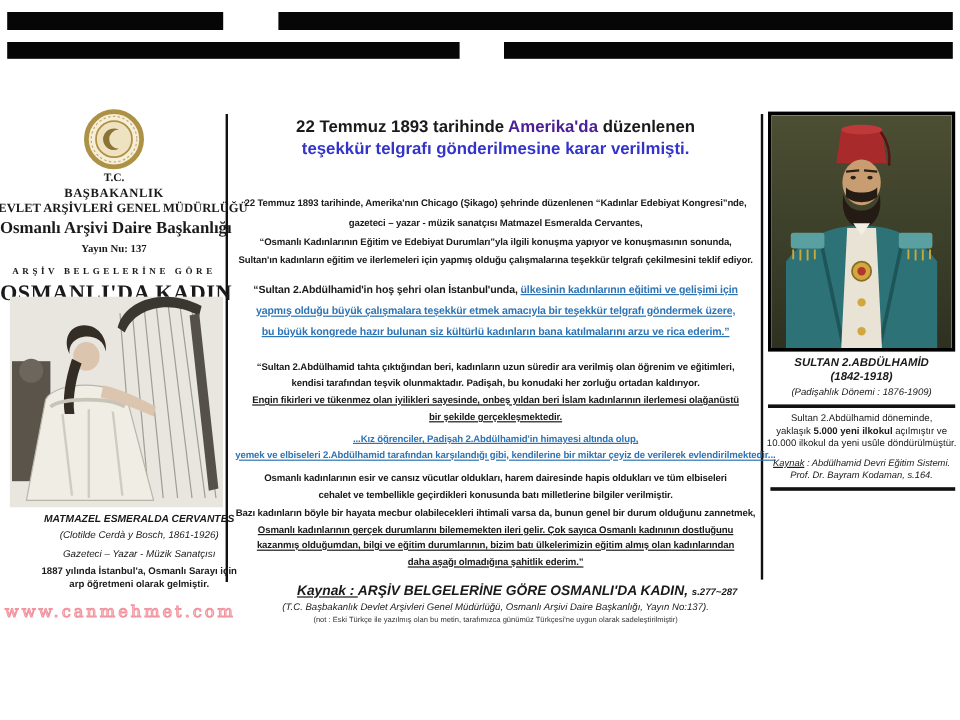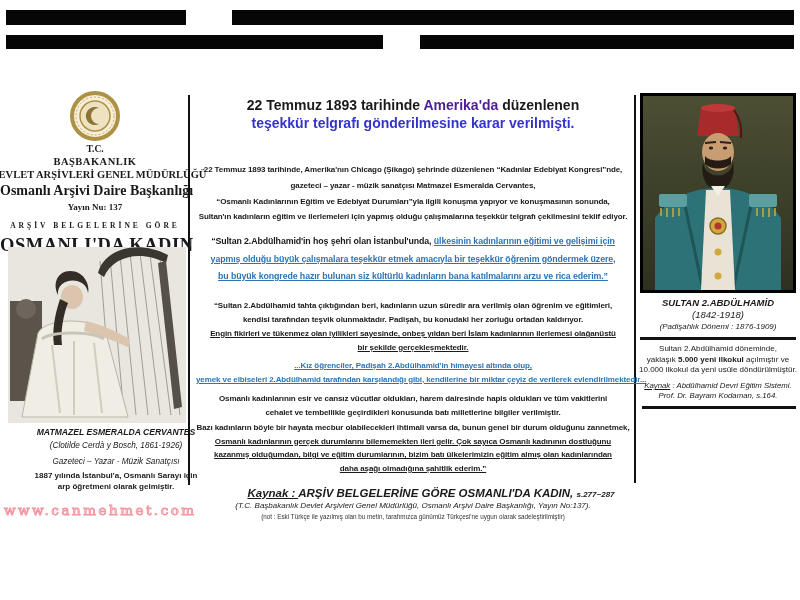--- a/index.html
+++ b/index.html
@@ -43,21 +43,21 @@
   .src-main{font-size:11.5px;font-weight:bold;font-style:italic;}
   .src-main .lbl{text-decoration:underline;margin-left:36px;}
   .src-main .pg{font-size:8px;}
   .src-pub{font-size:8px;font-style:italic;margin-top:2px;}
   .src-note{font-size:6.3px;margin-top:3px;color:#333;}
 
   
   .rightcol{position:absolute;left:638px;width:160px;text-align:center;}
   .rightcol div{white-space:nowrap;}
   .rc1{font-size:9.5px;font-weight:bold;font-style:italic;line-height:12px;}
-  .rc2{font-size:9.5px;font-weight:normal;font-style:italic;line-height:12px;}
+  .rc2{font-size:9.5px;font-weight:bold;font-style:italic;line-height:12px;}
   .rc3{font-size:8px;font-style:italic;line-height:12px;}
   .rinfo{font-size:8px;line-height:10.5px;}
   .rsrc{font-size:7.8px;font-style:italic;line-height:10px;}
   .rsrc .lbl{text-decoration:underline;}
   .bold{font-weight:bold;}
 
   .painting{position:absolute;left:640px;top:93px;width:156px;height:200px;
             border:3px solid #000;box-sizing:border-box;}
   .engraving{position:absolute;left:8px;top:247px;width:178px;height:176px;}
 
@@ -137,38 +137,38 @@
 
   <div class="centercol p-small" style="top:162px;">
     <div>22 Temmuz 1893 tarihinde, Amerika'nın Chicago (Şikago) şehrinde düzenlenen “Kadınlar Edebiyat Kongresi”nde,</div>
     <div>gazeteci – yazar - müzik sanatçısı Matmazel Esmeralda Cervantes,</div>
     <div>“Osmanlı Kadınlarının Eğitim ve Edebiyat Durumları”yla ilgili konuşma yapıyor ve konuşmasının sonunda,</div>
     <div>Sultan'ın kadınların eğitim ve ilerlemeleri için yapmış olduğu çalışmalarına teşekkür telgrafı çekilmesini teklif ediyor.</div>
   </div>
 
   <div class="centercol p-quote1" style="top:233px;">
     <div><span>“Sultan 2.Abdülhamid'in hoş şehri olan İstanbul'unda, </span><span class="bluelink">ülkesinin kadınlarının eğitimi ve gelişimi için</span></div>
-    <div class="bluelink">yapmış olduğu büyük çalışmalara teşekkür etmek amacıyla bir teşekkür öğrenim göndermek üzere,</div>
+    <div class="bluelink">yapmış olduğu büyük çalışmalara teşekkür etmek amacıyla bir teşekkür telgrafı göndermek üzere,</div>
     <div class="bluelink">bu büyük kongrede hazır bulunan siz kültürlü kadınların bana katılmalarını arzu ve rica ederim.”</div>
   </div>
 
   <div class="centercol p-quote2" style="top:299px;">
     <div>“Sultan 2.Abdülhamid tahta çıktığından beri, kadınların uzun süredir ara verilmiş olan öğrenim ve eğitimleri,</div>
     <div>kendisi tarafından teşvik olunmaktadır. Padişah, bu konudaki her zorluğu ortadan kaldırıyor.</div>
     <div class="blku">Engin fikirleri ve tükenmez olan iyilikleri sayesinde, onbeş yıldan beri İslam kadınlarının ilerlemesi olağanüstü</div>
     <div class="blku">bir şekilde gerçekleşmektedir.</div>
   </div>
 
   <div class="centercol p-kiz" style="top:359px;">
     <div class="bluelink">...Kız öğrenciler, Padişah 2.Abdülhamid'in himayesi altında olup,</div>
     <div class="bluelink">yemek ve elbiseleri 2.Abdülhamid tarafından karşılandığı gibi, kendilerine bir miktar çeyiz de verilerek evlendirilmektedir...</div>
   </div>
 
   <div class="centercol p-harem" style="top:392px;">
-    <div>Osmanlı kadınlarının esir ve cansız vücutlar oldukları, harem dairesinde hapis oldukları ve tüm vakitlerini</div>
+    <div>Osmanlı kadınlarının esir ve cansız vücutlar oldukları, harem dairesinde hapis oldukları ve tüm elbiseleri</div>
     <div>cehalet ve tembellikle geçirdikleri konusunda batı milletlerine bilgiler verilmiştir.</div>
   </div>
 
   <div class="centercol p-final" style="top:421px;">
     <div>Bazı kadınların böyle bir hayata mecbur olabilecekleri ihtimali varsa da, bunun genel bir durum olduğunu zannetmek,</div>
     <div class="blku">Osmanlı kadınlarının gerçek durumlarını bilememekten ileri gelir. Çok sayıca Osmanlı kadınının dostluğunu</div>
     <div class="blku">kazanmış olduğumdan, bilgi ve eğitim durumlarının, bizim batı ülkelerimizin eğitim almış olan kadınlarından</div>
     <div class="blku">daha aşağı olmadığına şahitlik ederim.”</div>
   </div>
 

